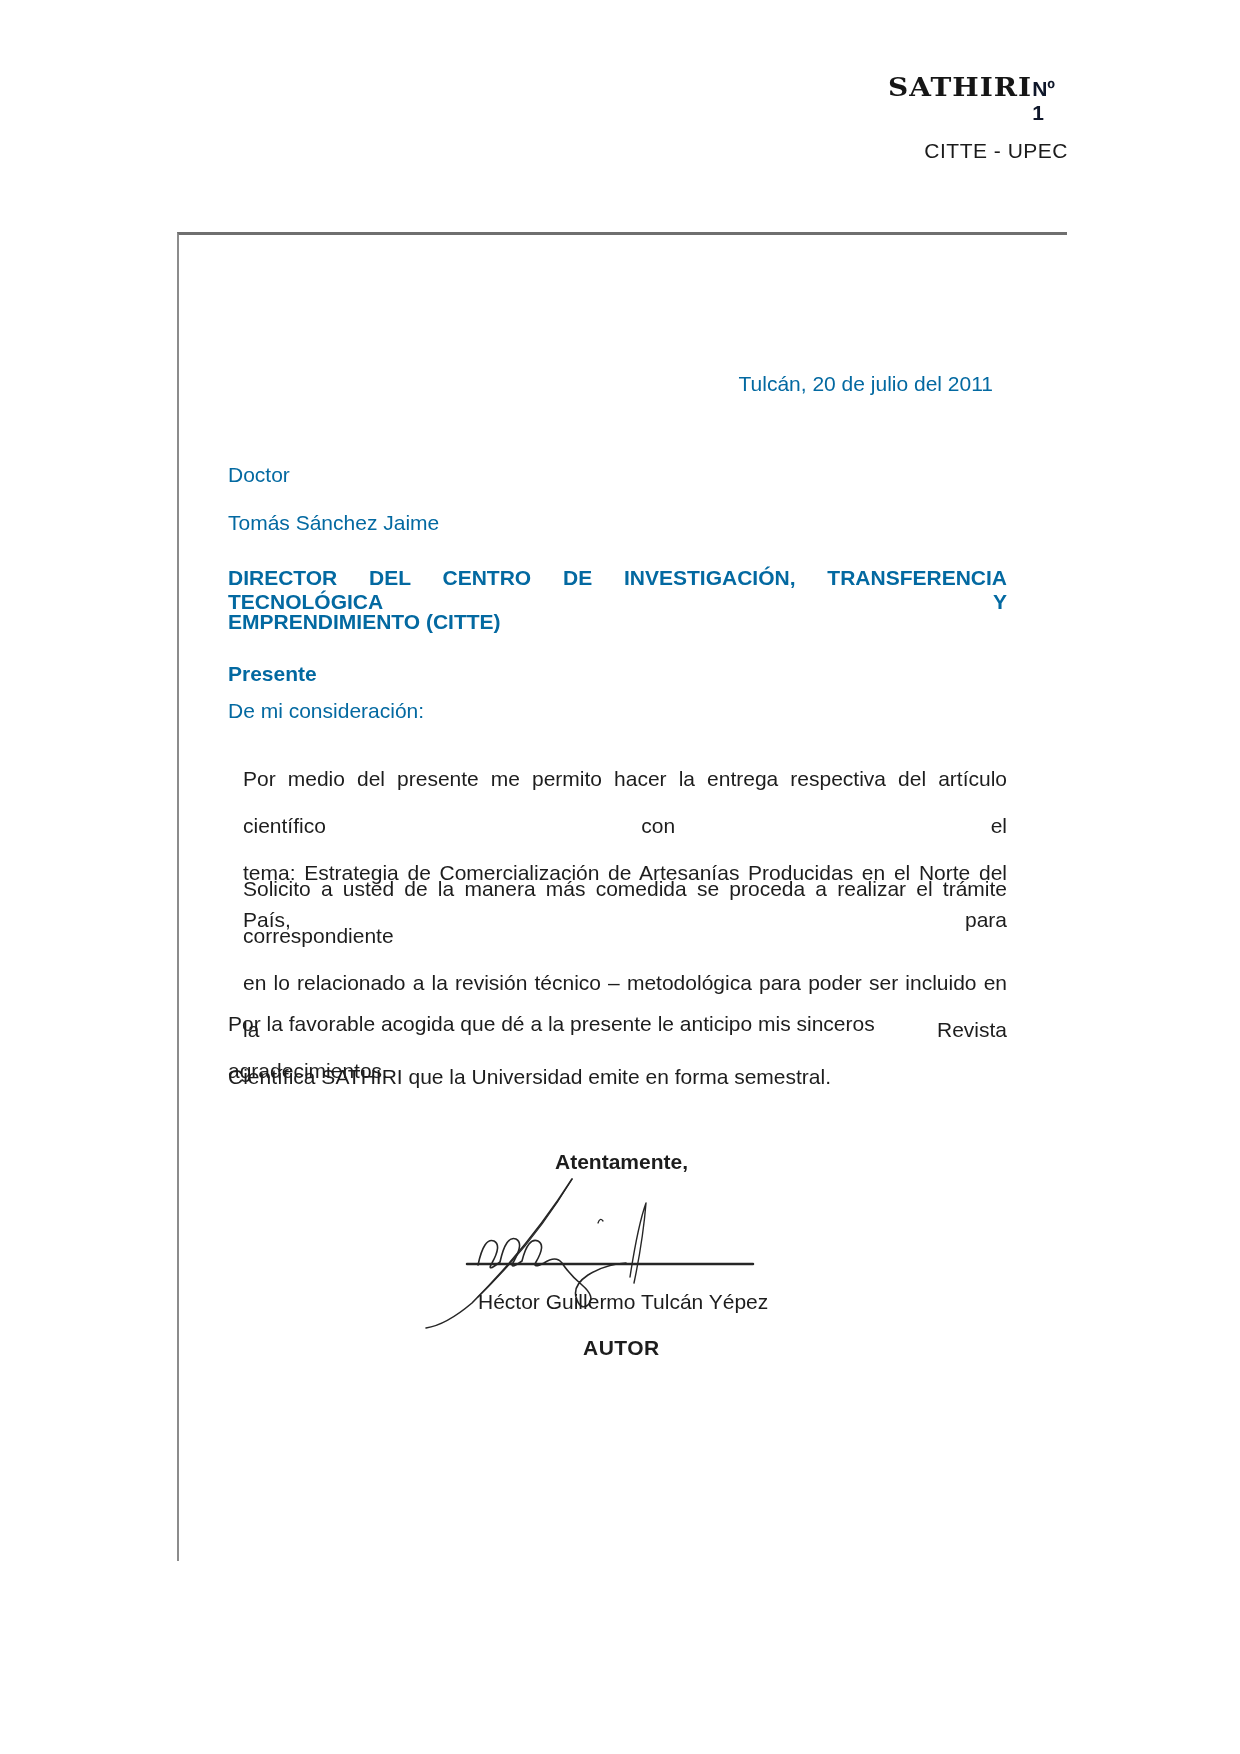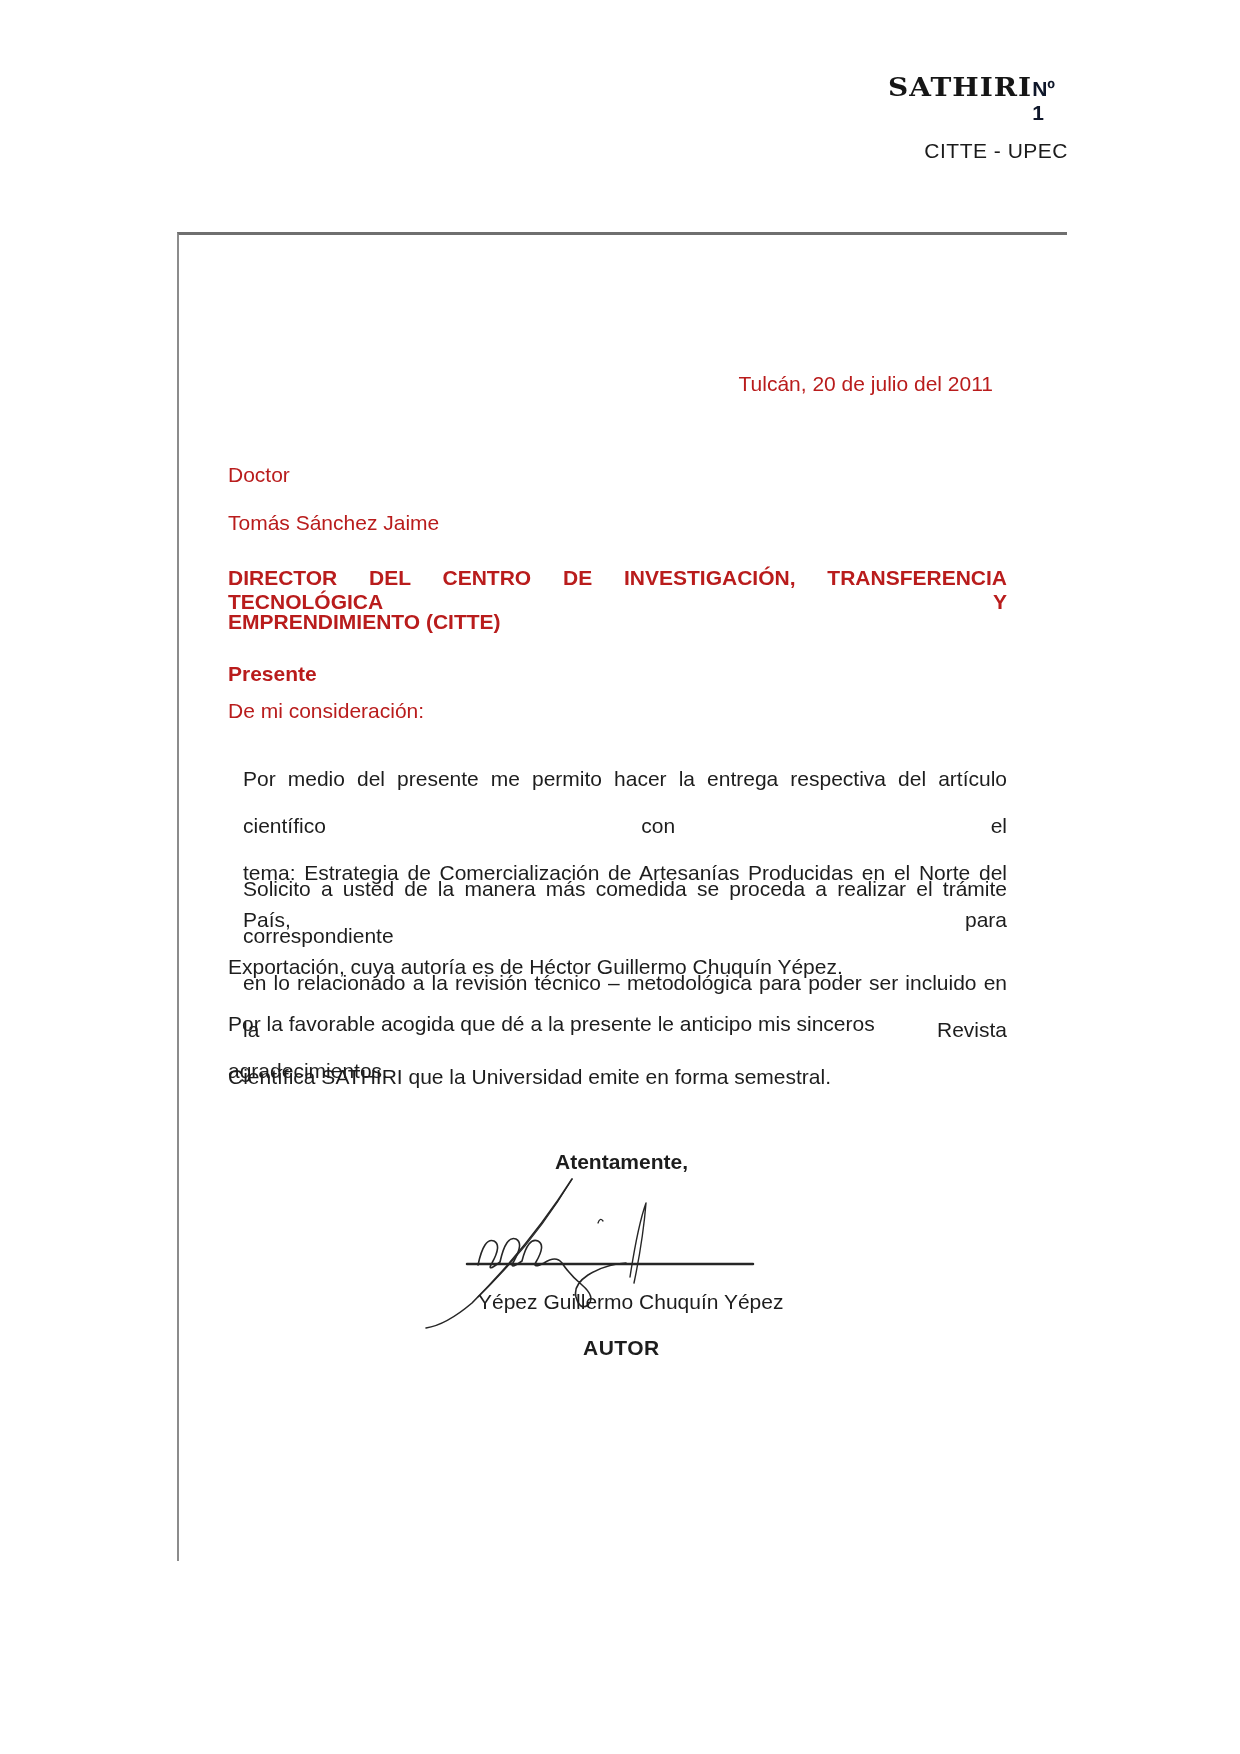--- a/index.html
+++ b/index.html
@@ -53,21 +53,21 @@
   .frame {
     position: absolute;
     left: 177px;
     top: 232px;
     width: 888px;
     height: 1326px;
     border-top: 3px solid #6f6f6f;
     border-left: 2px solid #8c8c8c;
   }
 
-  .letter-text { font-size: 21px; color: #b91c1c; }
+  .letter-text { font-size: 21px; color: #0369a1; }
   .b { font-weight: 700; }
 
   .date-line {
     position: absolute;
     top: 372px;
     right: 247px;
     font-size: 21px;
   }
 
   .block { position: absolute; left: 228px; width: 779px; }
@@ -136,21 +136,20 @@
   <div class="block letter-text" style="top:511px;">Tomás Sánchez Jaime</div>
   <div class="block letter-text b jline" style="top:566px;">DIRECTOR DEL CENTRO DE INVESTIGACIÓN, TRANSFERENCIA TECNOLÓGICA Y</div>
   <div class="block letter-text b" style="top:610px;">EMPRENDIMIENTO (CITTE)</div>
   <div class="block letter-text b" style="top:662px;">Presente</div>
 
   <div class="block letter-text" style="top:699px;">De mi consideración:</div>
 
   <div class="para" style="top:755px;">
     <div class="line">Por medio del presente me permito hacer la entrega respectiva del artículo científico con el</div>
     <div class="line">tema: Estrategia de Comercialización de Artesanías Producidas en el Norte del País, para</div>
-    <div class="line-last">Exportación, cuya autoría es de Héctor Guillermo Chuquín Yépez.</div>
   </div>
 
   <div class="para" style="top:865px;">
     <div class="line">Solicito a usted de la manera más comedida se proceda a realizar el trámite correspondiente</div>
     <div class="line">en lo relacionado a la revisión técnico – metodológica para poder ser incluido en la Revista</div>
     <div class="line-last">Científica SATHIRI que la Universidad emite en forma semestral.</div>
   </div>
 
   <div class="para" style="top:1000px;">
     <div class="line-last">Por la favorable acogida que dé a la presente le anticipo mis sinceros agradecimientos.</div>
@@ -169,16 +168,16 @@
 
         <path d="M 220,112 Q 228,60 236,38 Q 233,75 224,118" stroke-width="1.4"></path>
 
         <path d="M 68,100 Q 74,72 84,76 Q 92,80 82,98 Q 76,108 90,97 Q 96,70 106,74 Q 114,78 104,96 Q 98,106 112,96 Q 118,72 128,76 Q 136,80 126,97 Q 122,104 134,98 Q 146,90 152,98 Q 160,110 172,120 Q 186,132 178,140 Q 170,146 166,132 Q 163,120 178,110 Q 196,99 216,98" stroke-width="1.6"></path>
 
         <path d="M 188,58 Q 190,52 193,56" stroke-width="1.3"></path>
       </g>
     </svg>
   </div>
 
-  <div class="sig-name">Yépez Guillermo Chuquín Yépez</div>
+  <div class="sig-name">Héctor Guillermo Tulcán Yépez</div>
   <div class="sig-role">AUTOR</div>
 
 </div>
 
 </body></html>

